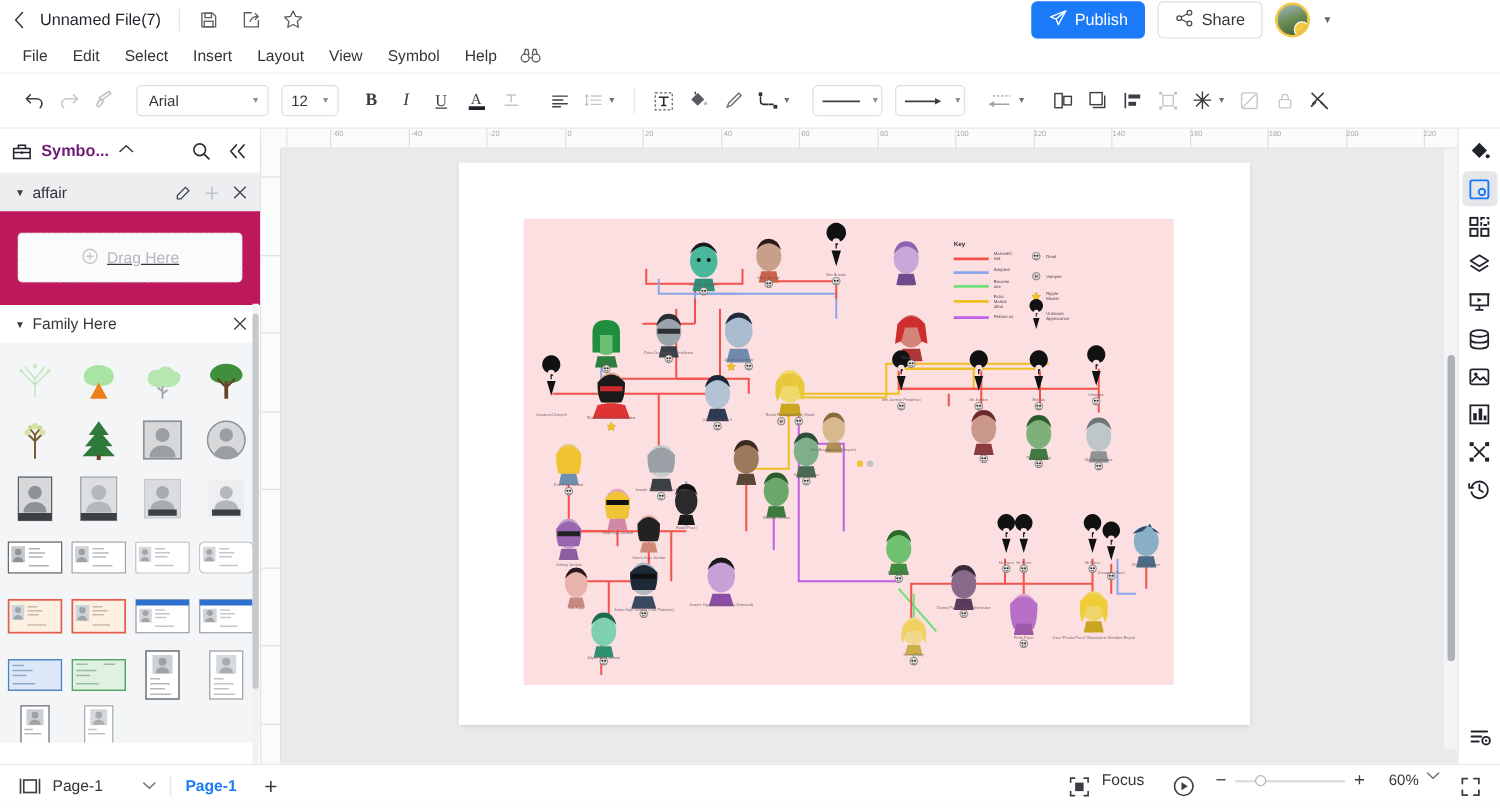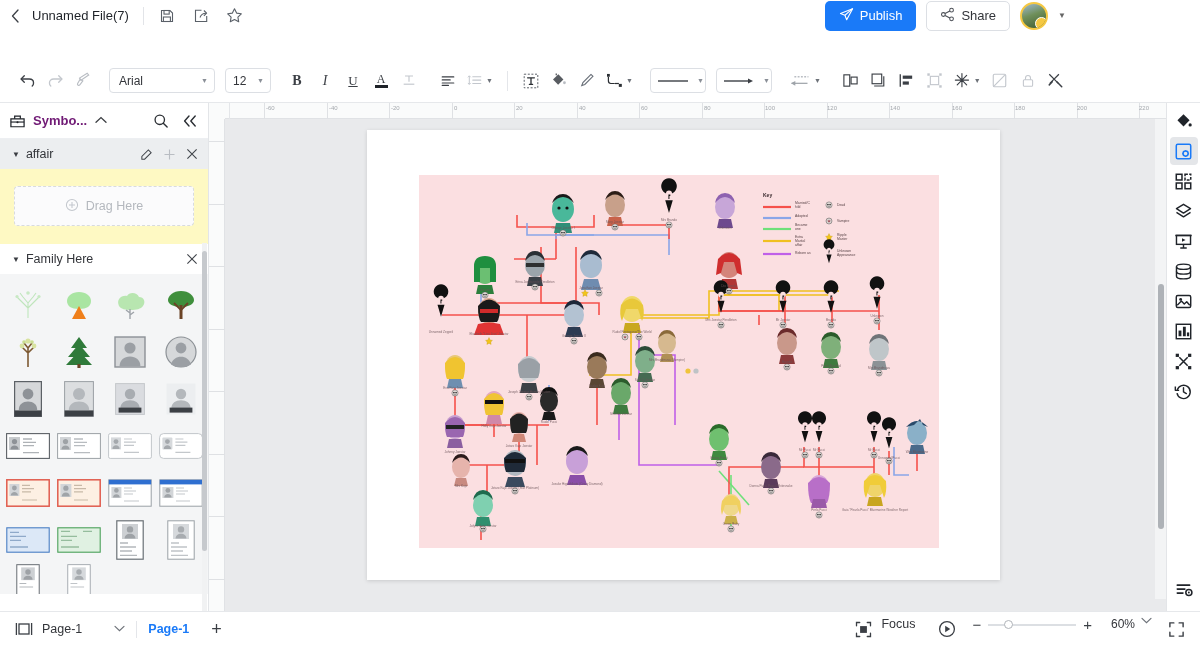--- a/index.html
+++ b/index.html
@@ -108,21 +108,21 @@
     height: 30px; display: flex; align-items: center; padding: 0 10px 0 12px;
     background: #eceef0; font-size: 12.5px; color: #33353a;
   }
   .sec-head.plain { background: #fff; }
   .sec-arrow { font-size: 8px; margin-right: 6px; color: #3a3d42; }
   .sec-actions { margin-left: auto; display: flex; align-items: center; gap: 10px; }
   .sec-ico { cursor: pointer; color: #41454b; display: flex; align-items: center; }
   .sec-ico.faint { color: #b9bdc3; }
 
   .collect-body {
-    background: #fef9c3; padding: 17px 14px 18px 14px;
+    background: #be185d; padding: 17px 14px 18px 14px; text-decoration: underline;
   }
   .drag-here {
     height: 40px; border: 1px dashed #d8dbdf; border-radius: 4px;
     display: flex; align-items: center; justify-content: center; gap: 7px;
     color: #b4b8be; font-size: 12.5px; background: #fbfbfc;
   }
 
   .shape-grid {
     background: #f4f5f6; padding: 8px 2px 10px 2px;
     display: grid; grid-template-columns: repeat(4, 1fr); gap: 2px 0;
@@ -269,20 +269,39 @@
               <path d="M5.4 7 10.5 4.3M5.4 9 10.5 11.7" stroke="#4a4e55" stroke-width="1.1"></path>
             </svg>
         </span>
         <span>Share</span>
       </button>
       <div class="avatar"></div>
       <div class="avatar-caret">▼</div>
     </div>
   </div>
 
+  <div class="menubar">
+    <div style="width:8px"></div>
+    <div class="menu-item">File</div>
+    <div class="menu-item">Edit</div>
+    <div class="menu-item">Select</div>
+    <div class="menu-item">Insert</div>
+    <div class="menu-item">Layout</div>
+    <div class="menu-item">View</div>
+    <div class="menu-item">Symbol</div>
+    <div class="menu-item">Help</div>
+    <div class="menu-ico">
+      <svg width="17" height="13" viewBox="0 0 18 13">
+          <circle cx="4.4" cy="8.6" r="3.3" fill="none" stroke="#55595f" stroke-width="1.1"></circle>
+          <circle cx="13.6" cy="8.6" r="3.3" fill="none" stroke="#55595f" stroke-width="1.1"></circle>
+          <path d="M3.3 5.8 4.6 1.2h2.1l.9 4.8M14.7 5.8 13.4 1.2h-2.1l-.9 4.8" fill="none" stroke="#55595f" stroke-width="1.1"></path>
+          <path d="M7.8 8.3h2.4" stroke="#55595f" stroke-width="1"></path>
+        </svg>
+    </div>
+  </div>
 
   <div class="toolbar">
     <div class="tool">
       <svg width="17" height="17" viewBox="0 0 18 18">
           <path d="M5.6 4 2.2 7.4 5.6 10.8" fill="none" stroke="#3b3f45" stroke-width="1.4" stroke-linecap="round" stroke-linejoin="round"></path>
           <path d="M2.6 7.4h8.2c3 0 4.6 2 4.6 4.2 0 1.4-.6 2.6-1.4 3.3" fill="none" stroke="#3b3f45" stroke-width="1.4" stroke-linecap="round"></path>
         </svg>
     </div>
     <div class="tool dim">
       <svg width="17" height="17" viewBox="0 0 18 18">

